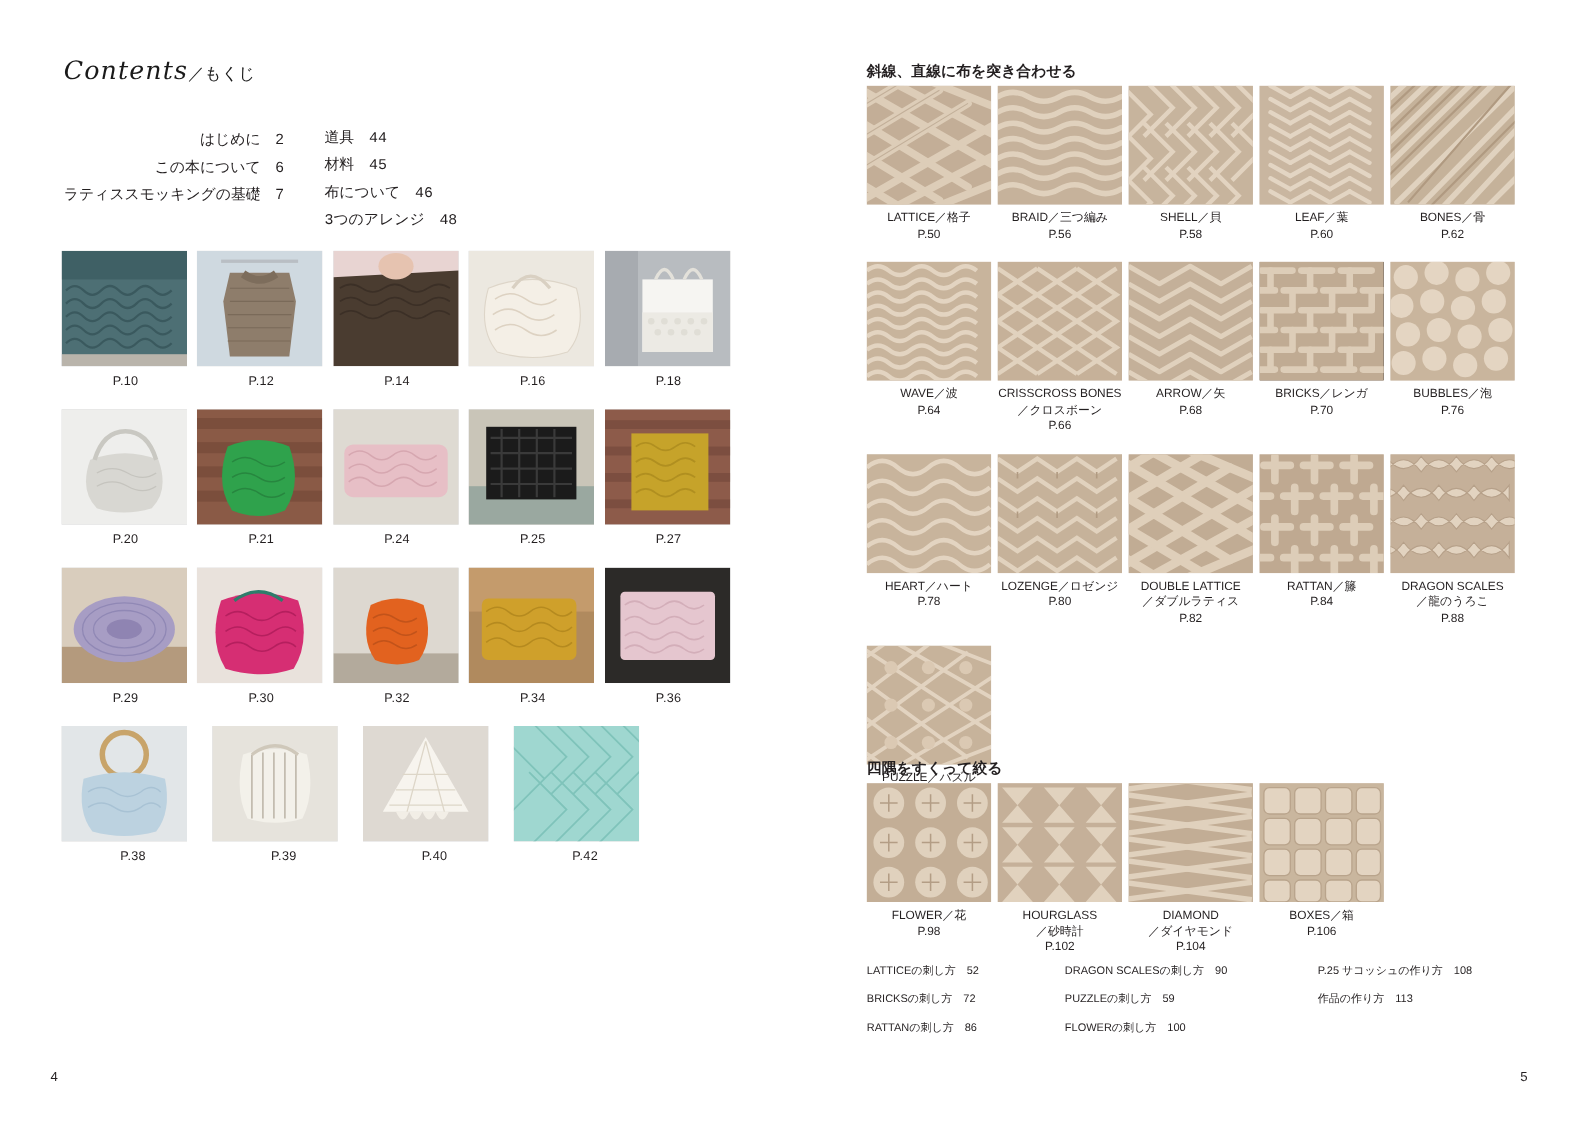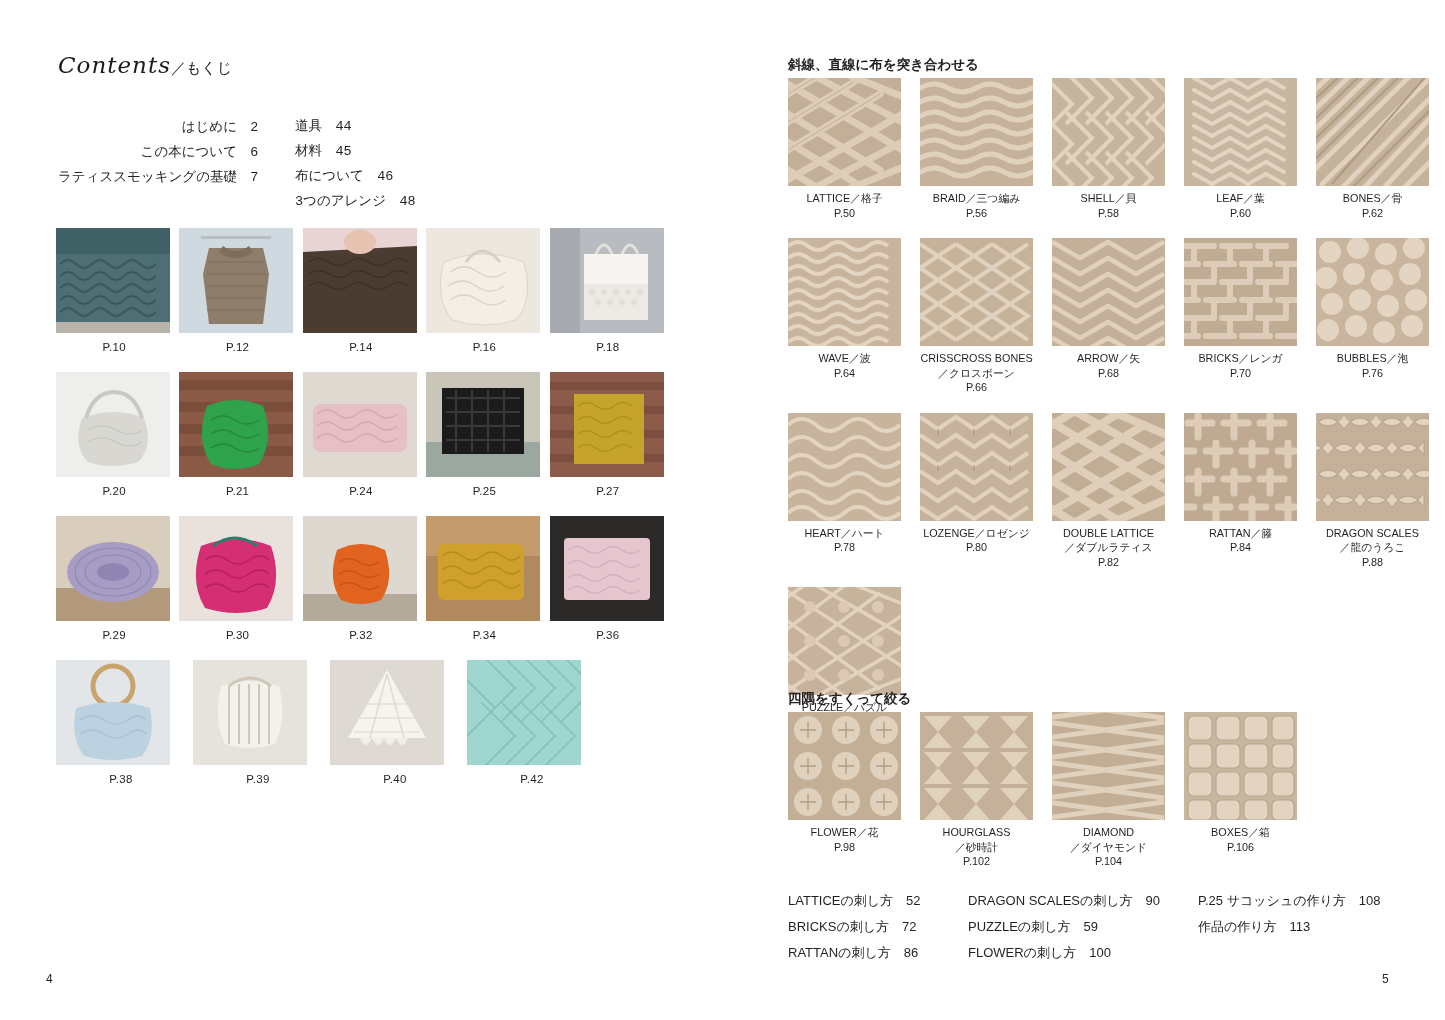--- a/index.html
+++ b/index.html
@@ -105,21 +105,21 @@
   .pgrid {
     position: absolute;
     left: 66px;
     width: 640px;
   }
   .pgrid-1 { top: 78px; }
   .pgrid-2 { top: 712px; }
   .prow { display: flex; }
   .pcell {
     width: 113px;
-    margin-right: 19px;
+    margin-right: 6px;
     text-align: center;
   }
   .pcell:last-child { margin-right: 0; }
   .pthumb {
     width: 113px;
     height: 108px;
     overflow: hidden;
     position: relative;
     background: #cbb9a6;
   }
@@ -127,24 +127,24 @@
     font-size: 10.8px;
     line-height: 14.5px;
     margin-top: 5px;
     color: #231f20;
   }
   .pcap div { white-space: nowrap; }
 
   .bottom-lists {
     position: absolute;
     left: 66px;
-    top: 888px;
+    top: 870px;
     width: 650px;
     display: flex;
-    font-size: 13px;
+    font-size: 10px;
     line-height: 26px;
   }
   .blist { margin-right: 0; }
   .blist-1 { width: 180px; }
   .blist-2 { width: 230px; }
   .blist-3 { width: 220px; }
   .blist div { white-space: nowrap; }
 
   .folio {
     position: absolute;

